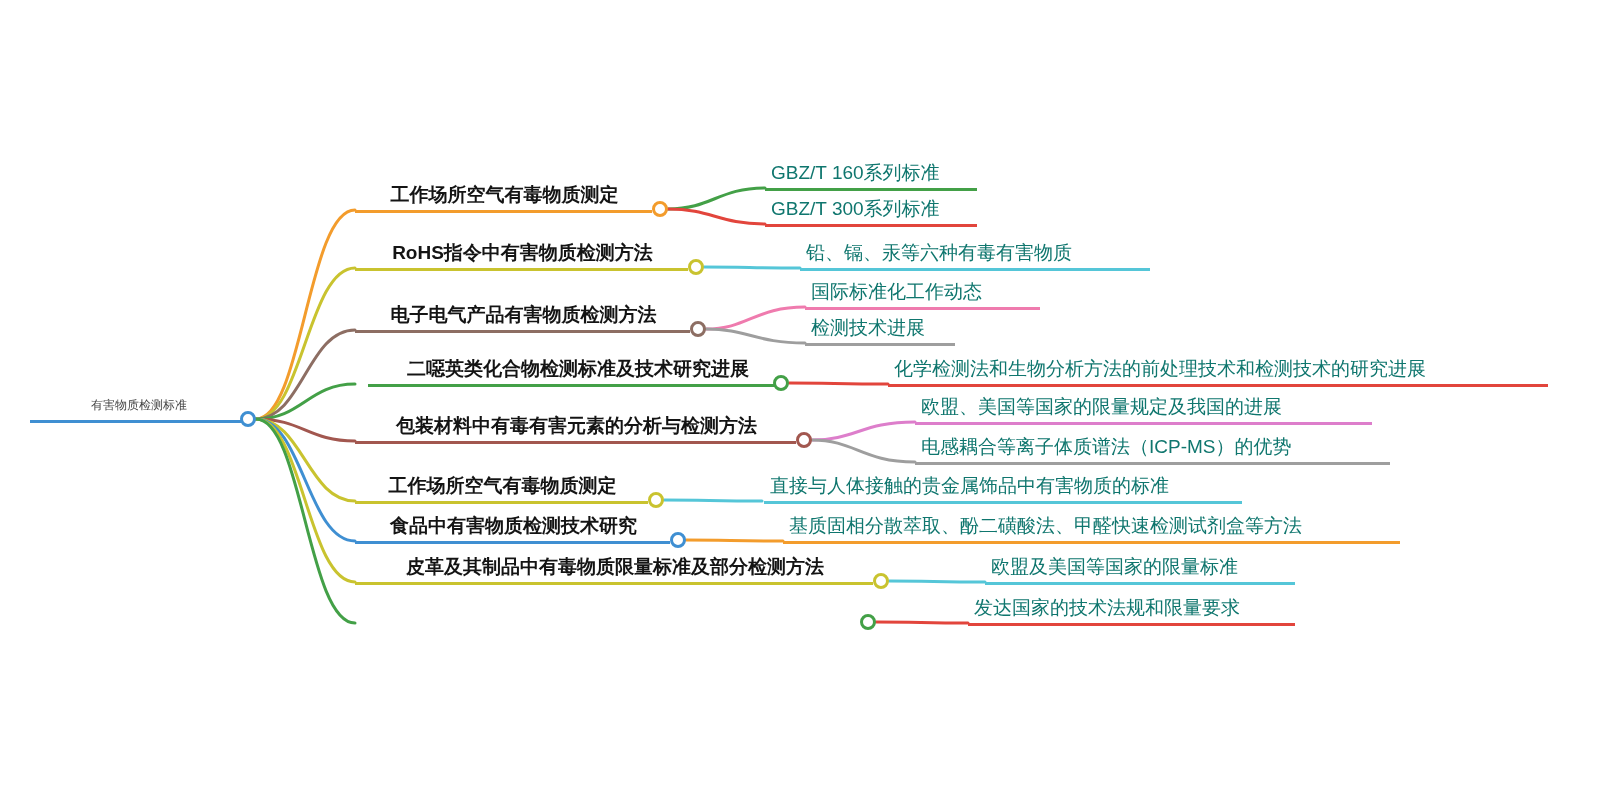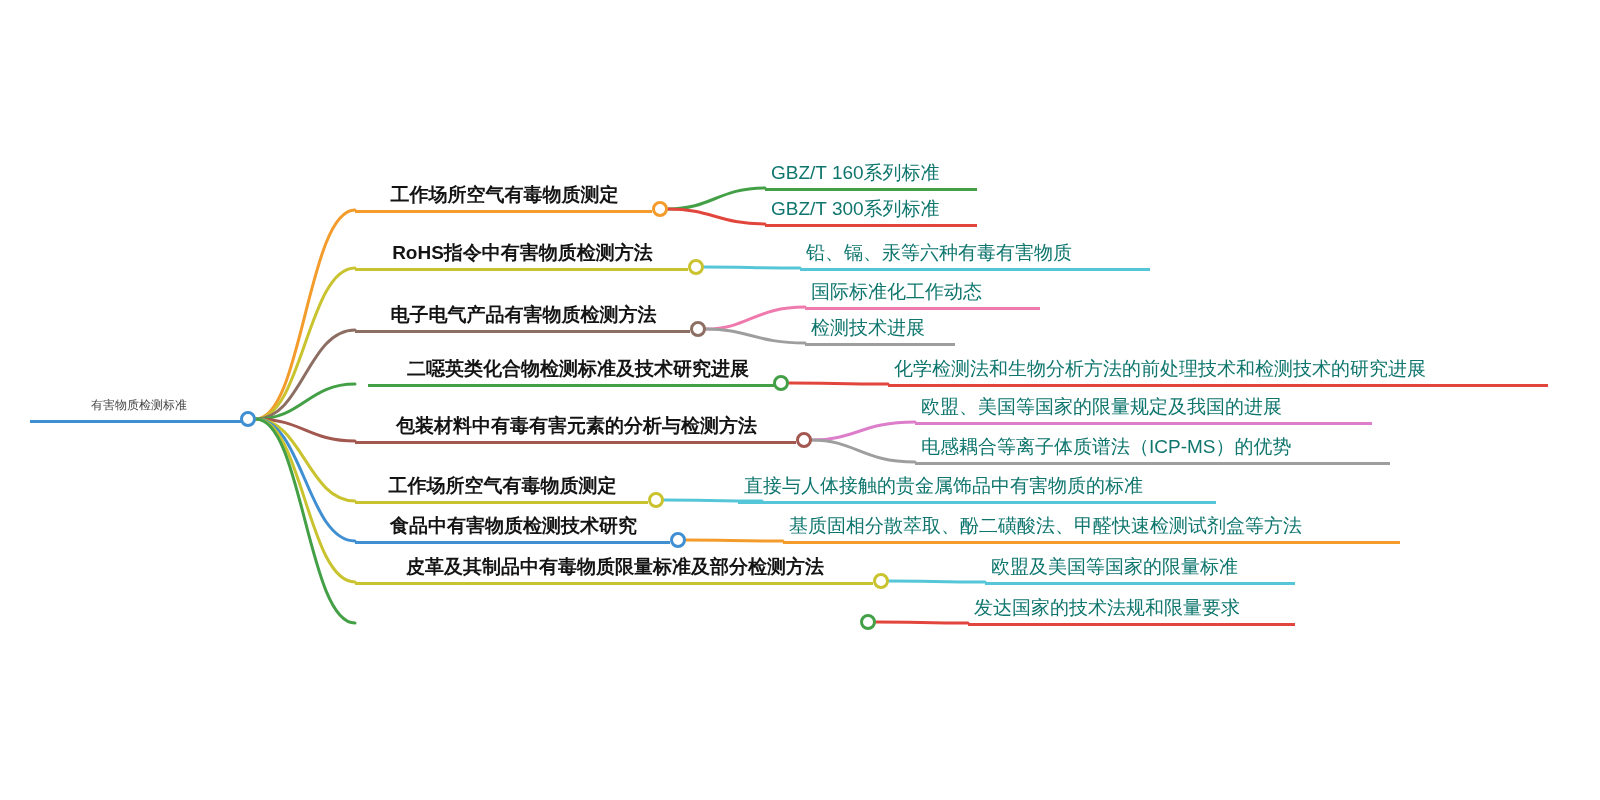--- a/index.html
+++ b/index.html
@@ -110,21 +110,21 @@
   <div class="node child-label co-cyan" style="left:800px; top:242px; width:350px;">铅、镉、汞等六种有毒有害物质</div>
 
   <div class="node child-label co-pink" style="left:805px; top:281px; width:235px;">国际标准化工作动态</div>
   <div class="node child-label co-gray" style="left:805px; top:317px; width:150px;">检测技术进展</div>
 
   <div class="node child-label co-red" style="left:888px; top:358px; width:660px;">化学检测法和生物分析方法的前处理技术和检测技术的研究进展</div>
 
   <div class="node child-label co-gray" style="left:915px; top:436px; width:475px;">电感耦合等离子体质谱法（ICP-MS）的优势</div>
   <div class="node child-label co-violet" style="left:915px; top:396px; width:457px;">欧盟、美国等国家的限量规定及我国的进展</div>
 
-  <div class="node child-label co-cyan" style="left:738px; top:475px; width:478px;">直接与人体接触的贵金属饰品中有害物质的标准</div>
+  <div class="node child-label co-cyan" style="left:764px; top:475px; width:478px;">直接与人体接触的贵金属饰品中有害物质的标准</div>
 
   <div class="node child-label co-orange" style="left:783px; top:515px; width:617px;">基质固相分散萃取、酚二磺酸法、甲醛快速检测试剂盒等方法</div>
 
   <div class="node child-label co-cyan" style="left:985px; top:556px; width:310px;">欧盟及美国等国家的限量标准</div>
 
   <div class="node child-label co-red" style="left:968px; top:597px; width:327px;">发达国家的技术法规和限量要求</div>
 
 </div>
 
 </body></html>

